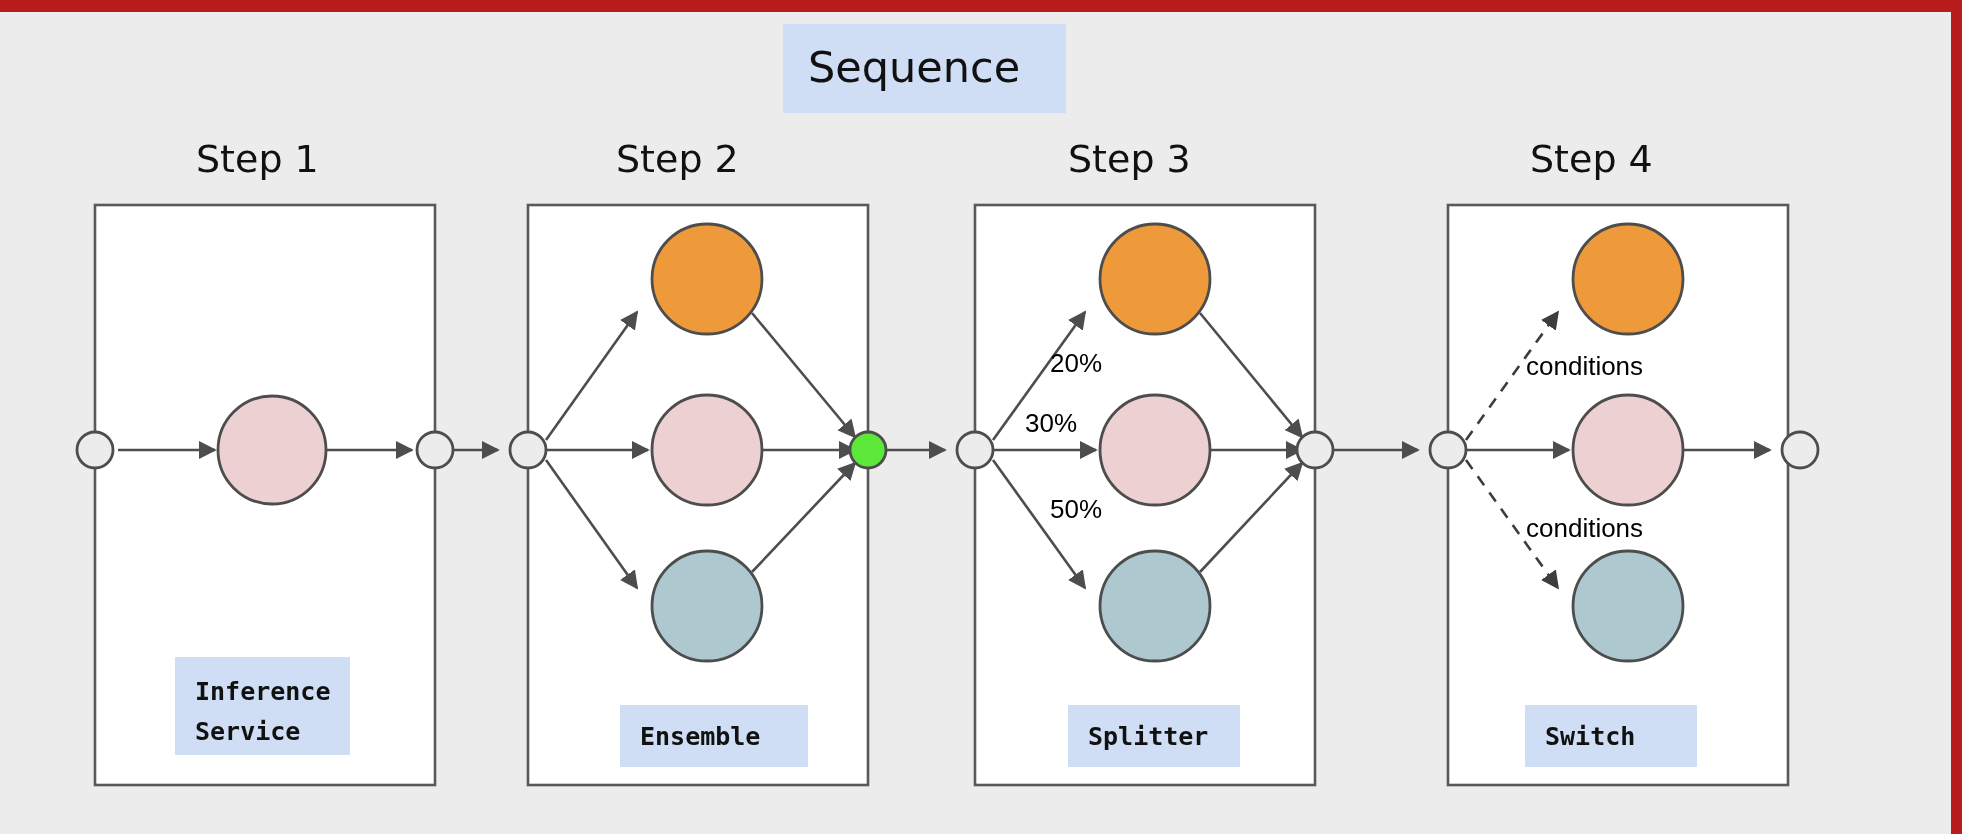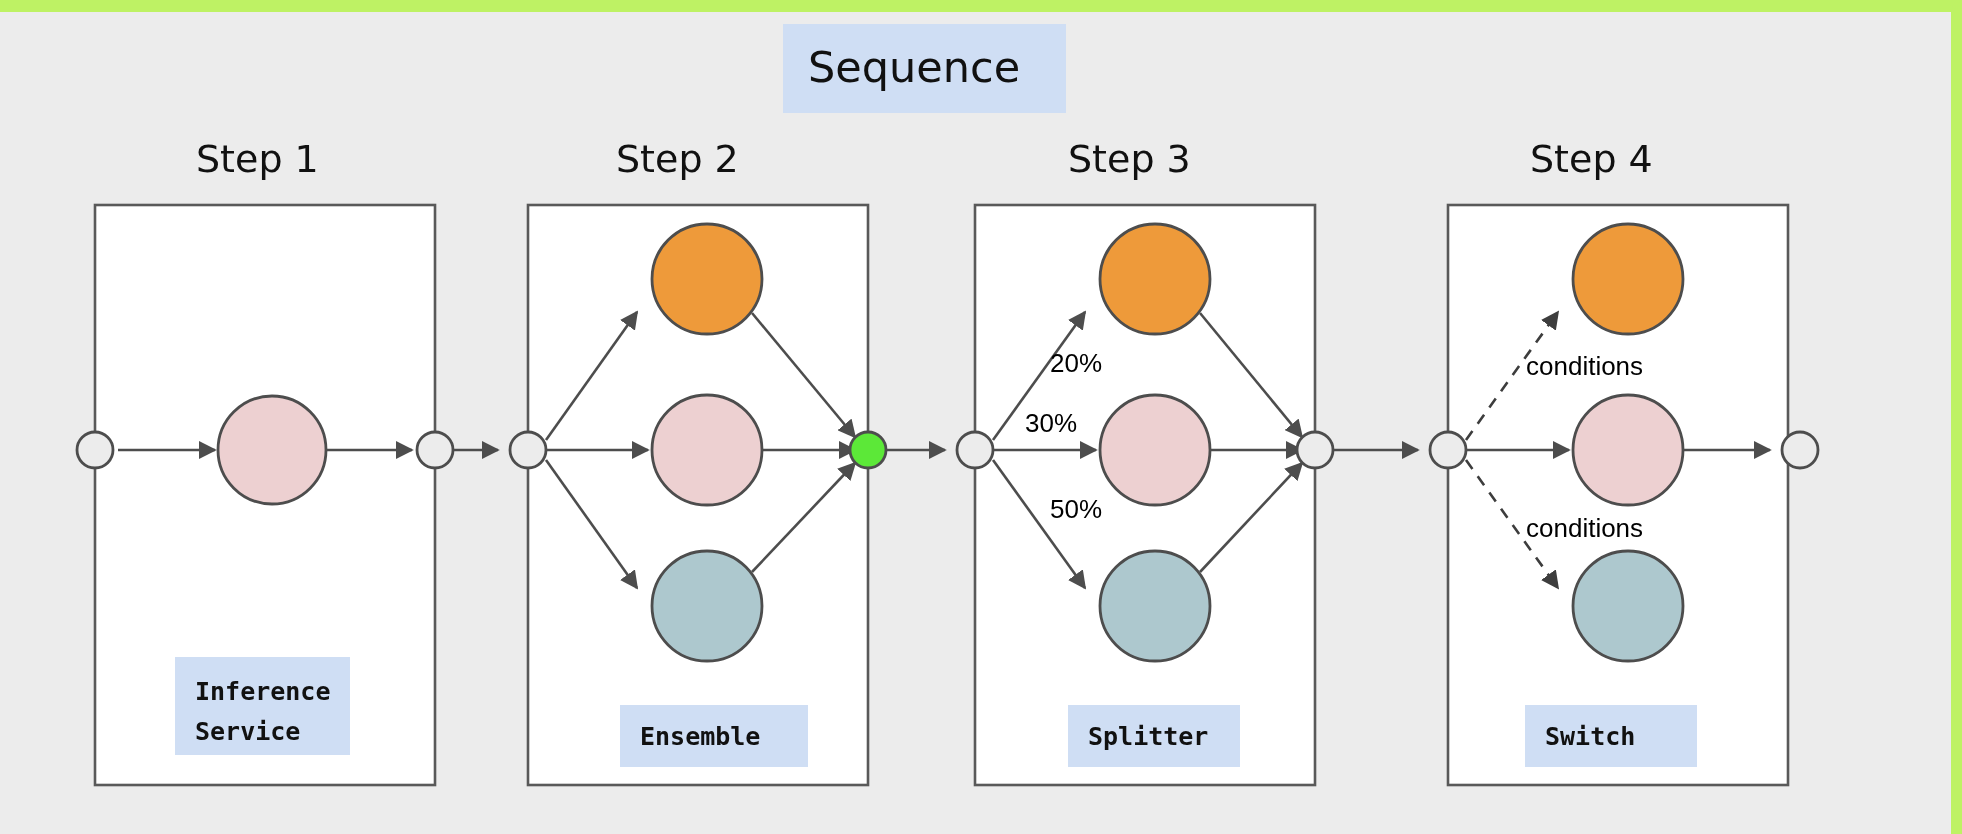--- a/index.html
+++ b/index.html
@@ -10,21 +10,21 @@
   body {
     width: 1962px;
     height: 834px;
     overflow: hidden;
     font-family: "DejaVu Sans", sans-serif;
   }
   #canvas {
     position: relative;
     width: 1962px;
     height: 834px;
-    background: #bef264;
+    background: #b91c1c;
   }
   #diagram-surface {
     position: absolute;
     left: 0;
     top: 12px;
     width: 1951px;
     height: 822px;
     background: #ececec;
   }
   svg#diagram {

